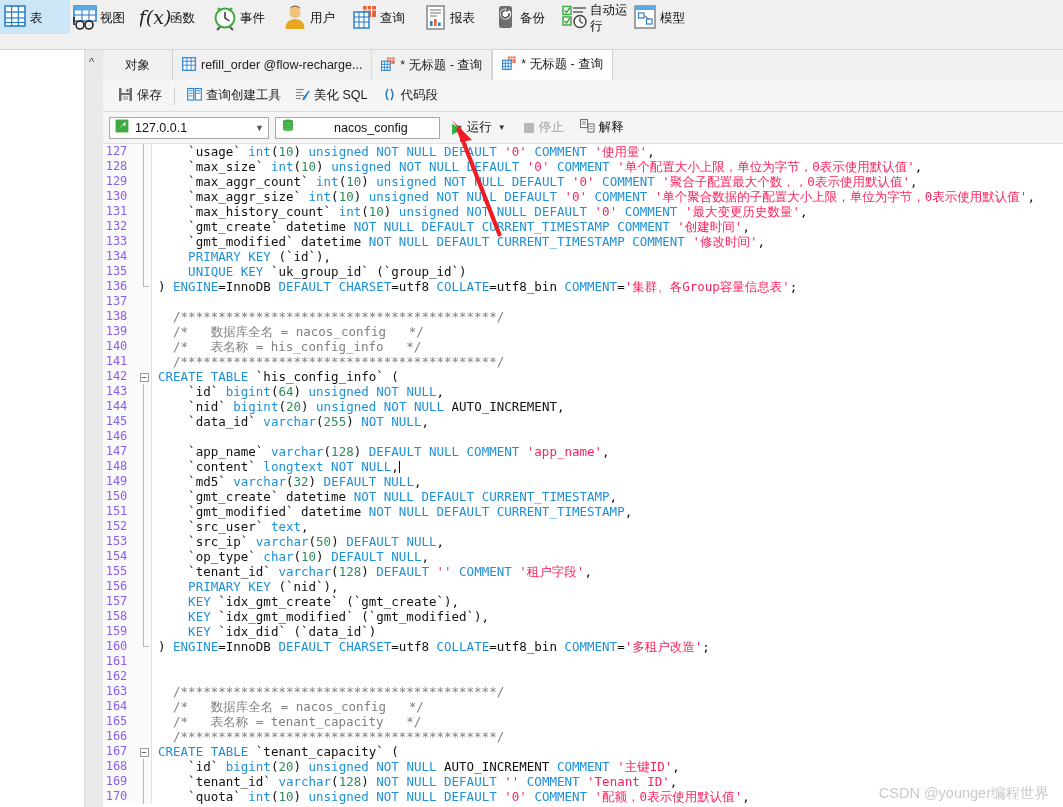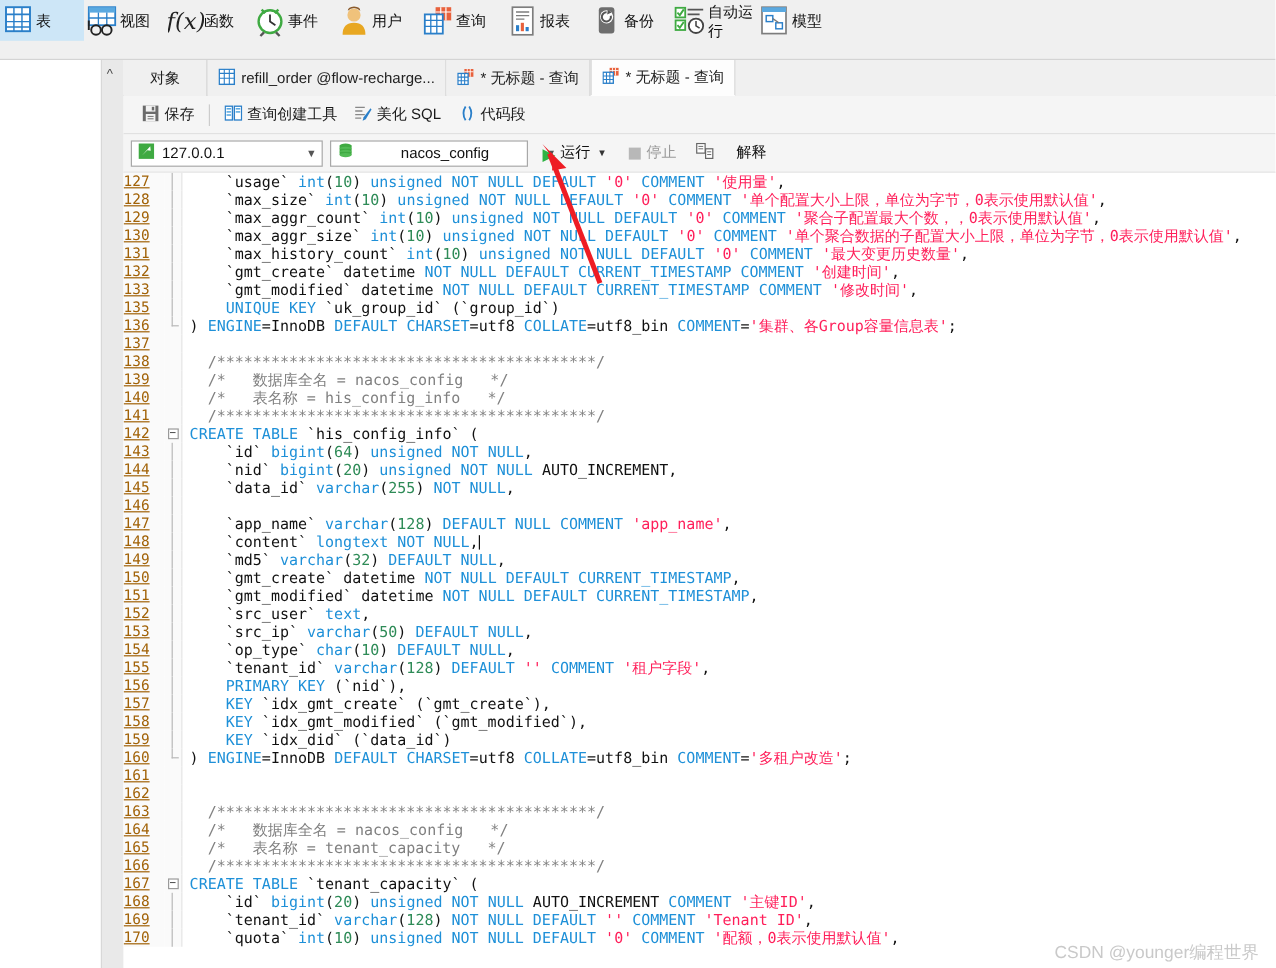--- a/index.html
+++ b/index.html
@@ -112,38 +112,37 @@
     font-size: 12.5px; color: #111; white-space: nowrap;
   }
   .combo .caret { margin-left: auto; color:#555; font-size:9px; padding-left:8px;}
   .combo.ip { width: 160px; align-items: center; }
   .combo.db { width: 165px; gap: 39px; }
   .run-btn { display:flex; align-items:center; gap:4px; font-size:12.5px; color:#111; padding:0 2px; margin-left:4px;}
   .run-tri { color:#2fb344; font-size: 14px; line-height: 12px;}
   .tri-down { font-size: 8px; color:#333; margin-left: 2px;}
   .stop-btn { display:flex; align-items:center; gap:5px; font-size:12.5px; color:#9a9a9a; margin-left:10px; }
   .stop-sq { width:10px; height:10px; background:#b8b8b8; }
-  .explain-btn { display:flex; align-items:flex-start; gap:19px; font-size:12.5px; color:#111; margin-left:10px;}
+  .explain-btn { display:flex; align-items:flex-start; gap:4px; font-size:12.5px; color:#111; margin-left:10px;}
 
   
   .editor {
     position: absolute; left: 103px; top: 144px; width: 960px; height: 663px;
     background: #ffffff;
     overflow: hidden;
     font-family: "DejaVu Sans Mono", "Liberation Mono", monospace;
     font-size: 12.5px;
   }
   .code-rows { position: relative; }
   .row { height: 15px; line-height: 15px; white-space: pre; display: flex; }
   .ln {
-    width: 34px; min-width:34px; text-align: left; padding-right: 7px;
-    color: #a16207; background: #fafafa;
+    width: 34px; min-width:34px; text-align: center; padding-right: 7px;
+    color: #8b5cf6; background: #fafafa;
     font-family: "DejaVu Sans Mono", "Liberation Mono", monospace;
     font-size: 12px;
-    text-decoration: underline;
   }
   .fold {
     width: 14px; min-width:14px; text-align:center; color:#666; font-size:10px;
     background:#fafafa; position:relative;
   }
   .fold .box {
     display:inline-block; width:9px; height:9px; border:1px solid #9a9a9a;
     background:#fff; line-height:7px; font-size:9px; color:#333; vertical-align:middle;
   }
   .fold .vline {
@@ -508,20 +507,21 @@
 
   <div class="editor">
     <div class="code-rows" id="code-rows">
         <div class="row"><div class="ln">127</div><div class="fold"><span class="vline"></span></div><div class="gutline"></div><div class="code"><span class="id">    `usage` </span><span class="kw2">int</span><span class="id">(</span><span class="num">10</span><span class="id">) </span><span class="kw2">unsigned</span><span class="id"> </span><span class="kw2">NOT NULL</span><span class="id"> </span><span class="kw2">DEFAULT</span><span class="id"> </span><span class="str">'0'</span><span class="id"> </span><span class="kw2">COMMENT</span><span class="id"> </span><span class="str">'使用量'</span><span class="id">,</span></div></div>
         <div class="row"><div class="ln">128</div><div class="fold"><span class="vline"></span></div><div class="gutline"></div><div class="code"><span class="id">    `max_size` </span><span class="kw2">int</span><span class="id">(</span><span class="num">10</span><span class="id">) </span><span class="kw2">unsigned</span><span class="id"> </span><span class="kw2">NOT NULL</span><span class="id"> </span><span class="kw2">DEFAULT</span><span class="id"> </span><span class="str">'0'</span><span class="id"> </span><span class="kw2">COMMENT</span><span class="id"> </span><span class="str">'单个配置大小上限，单位为字节，0表示使用默认值'</span><span class="id">,</span></div></div>
         <div class="row"><div class="ln">129</div><div class="fold"><span class="vline"></span></div><div class="gutline"></div><div class="code"><span class="id">    `max_aggr_count` </span><span class="kw2">int</span><span class="id">(</span><span class="num">10</span><span class="id">) </span><span class="kw2">unsigned</span><span class="id"> </span><span class="kw2">NOT NULL</span><span class="id"> </span><span class="kw2">DEFAULT</span><span class="id"> </span><span class="str">'0'</span><span class="id"> </span><span class="kw2">COMMENT</span><span class="id"> </span><span class="str">'聚合子配置最大个数，，0表示使用默认值'</span><span class="id">,</span></div></div>
         <div class="row"><div class="ln">130</div><div class="fold"><span class="vline"></span></div><div class="gutline"></div><div class="code"><span class="id">    `max_aggr_size` </span><span class="kw2">int</span><span class="id">(</span><span class="num">10</span><span class="id">) </span><span class="kw2">unsigned</span><span class="id"> </span><span class="kw2">NOT NULL</span><span class="id"> </span><span class="kw2">DEFAULT</span><span class="id"> </span><span class="str">'0'</span><span class="id"> </span><span class="kw2">COMMENT</span><span class="id"> </span><span class="str">'单个聚合数据的子配置大小上限，单位为字节，0表示使用默认值'</span><span class="id">,</span></div></div>
         <div class="row"><div class="ln">131</div><div class="fold"><span class="vline"></span></div><div class="gutline"></div><div class="code"><span class="id">    `max_history_count` </span><span class="kw2">int</span><span class="id">(</span><span class="num">10</span><span class="id">) </span><span class="kw2">unsigned</span><span class="id"> </span><span class="kw2">NOT NULL</span><span class="id"> </span><span class="kw2">DEFAULT</span><span class="id"> </span><span class="str">'0'</span><span class="id"> </span><span class="kw2">COMMENT</span><span class="id"> </span><span class="str">'最大变更历史数量'</span><span class="id">,</span></div></div>
         <div class="row"><div class="ln">132</div><div class="fold"><span class="vline"></span></div><div class="gutline"></div><div class="code"><span class="id">    `gmt_create` </span><span class="plain2">datetime</span><span class="id"> </span><span class="kw2">NOT NULL</span><span class="id"> </span><span class="kw2">DEFAULT</span><span class="id"> </span><span class="kw2">CURRENT_TIMESTAMP</span><span class="id"> </span><span class="kw2">COMMENT</span><span class="id"> </span><span class="str">'创建时间'</span><span class="id">,</span></div></div>
         <div class="row"><div class="ln">133</div><div class="fold"><span class="vline"></span></div><div class="gutline"></div><div class="code"><span class="id">    `gmt_modified` </span><span class="plain2">datetime</span><span class="id"> </span><span class="kw2">NOT NULL</span><span class="id"> </span><span class="kw2">DEFAULT</span><span class="id"> </span><span class="kw2">CURRENT_TIMESTAMP</span><span class="id"> </span><span class="kw2">COMMENT</span><span class="id"> </span><span class="str">'修改时间'</span><span class="id">,</span></div></div>
+        <div class="row"><div class="ln">134</div><div class="fold"><span class="vline"></span></div><div class="gutline"></div><div class="code"><span class="id">    </span><span class="kw2">PRIMARY KEY</span><span class="id"> (`id`),</span></div></div>
         <div class="row"><div class="ln">135</div><div class="fold"><span class="vline"></span></div><div class="gutline"></div><div class="code"><span class="id">    </span><span class="kw2">UNIQUE KEY</span><span class="id"> `uk_group_id` (`group_id`)</span></div></div>
         <div class="row"><div class="ln">136</div><div class="fold"><span class="endl"></span><span class="endh"></span></div><div class="gutline"></div><div class="code"><span class="id">) </span><span class="kw2">ENGINE</span><span class="id">=InnoDB </span><span class="kw2">DEFAULT</span><span class="id"> </span><span class="kw2">CHARSET</span><span class="id">=utf8 </span><span class="kw2">COLLATE</span><span class="id">=utf8_bin </span><span class="kw2">COMMENT</span><span class="id">=</span><span class="str">'集群、各Group容量信息表'</span><span class="id">;</span></div></div>
         <div class="row"><div class="ln">137</div><div class="fold"></div><div class="gutline"></div><div class="code"></div></div>
         <div class="row"><div class="ln">138</div><div class="fold"></div><div class="gutline"></div><div class="code"><span class="cmt">  /******************************************/</span></div></div>
         <div class="row"><div class="ln">139</div><div class="fold"></div><div class="gutline"></div><div class="code"><span class="cmt">  /*   数据库全名 = nacos_config   */</span></div></div>
         <div class="row"><div class="ln">140</div><div class="fold"></div><div class="gutline"></div><div class="code"><span class="cmt">  /*   表名称 = his_config_info   */</span></div></div>
         <div class="row"><div class="ln">141</div><div class="fold"></div><div class="gutline"></div><div class="code"><span class="cmt">  /******************************************/</span></div></div>
         <div class="row"><div class="ln">142</div><div class="fold"><span class="box">−</span></div><div class="gutline"></div><div class="code"><span class="kw2">CREATE TABLE</span><span class="id"> `his_config_info` (</span></div></div>
         <div class="row"><div class="ln">143</div><div class="fold"><span class="vline"></span></div><div class="gutline"></div><div class="code"><span class="id">    `id` </span><span class="kw2">bigint</span><span class="id">(</span><span class="num">64</span><span class="id">) </span><span class="kw2">unsigned</span><span class="id"> </span><span class="kw2">NOT NULL</span><span class="id">,</span></div></div>
         <div class="row"><div class="ln">144</div><div class="fold"><span class="vline"></span></div><div class="gutline"></div><div class="code"><span class="id">    `nid` </span><span class="kw2">bigint</span><span class="id">(</span><span class="num">20</span><span class="id">) </span><span class="kw2">unsigned</span><span class="id"> </span><span class="kw2">NOT NULL</span><span class="id"> AUTO_INCREMENT,</span></div></div>

